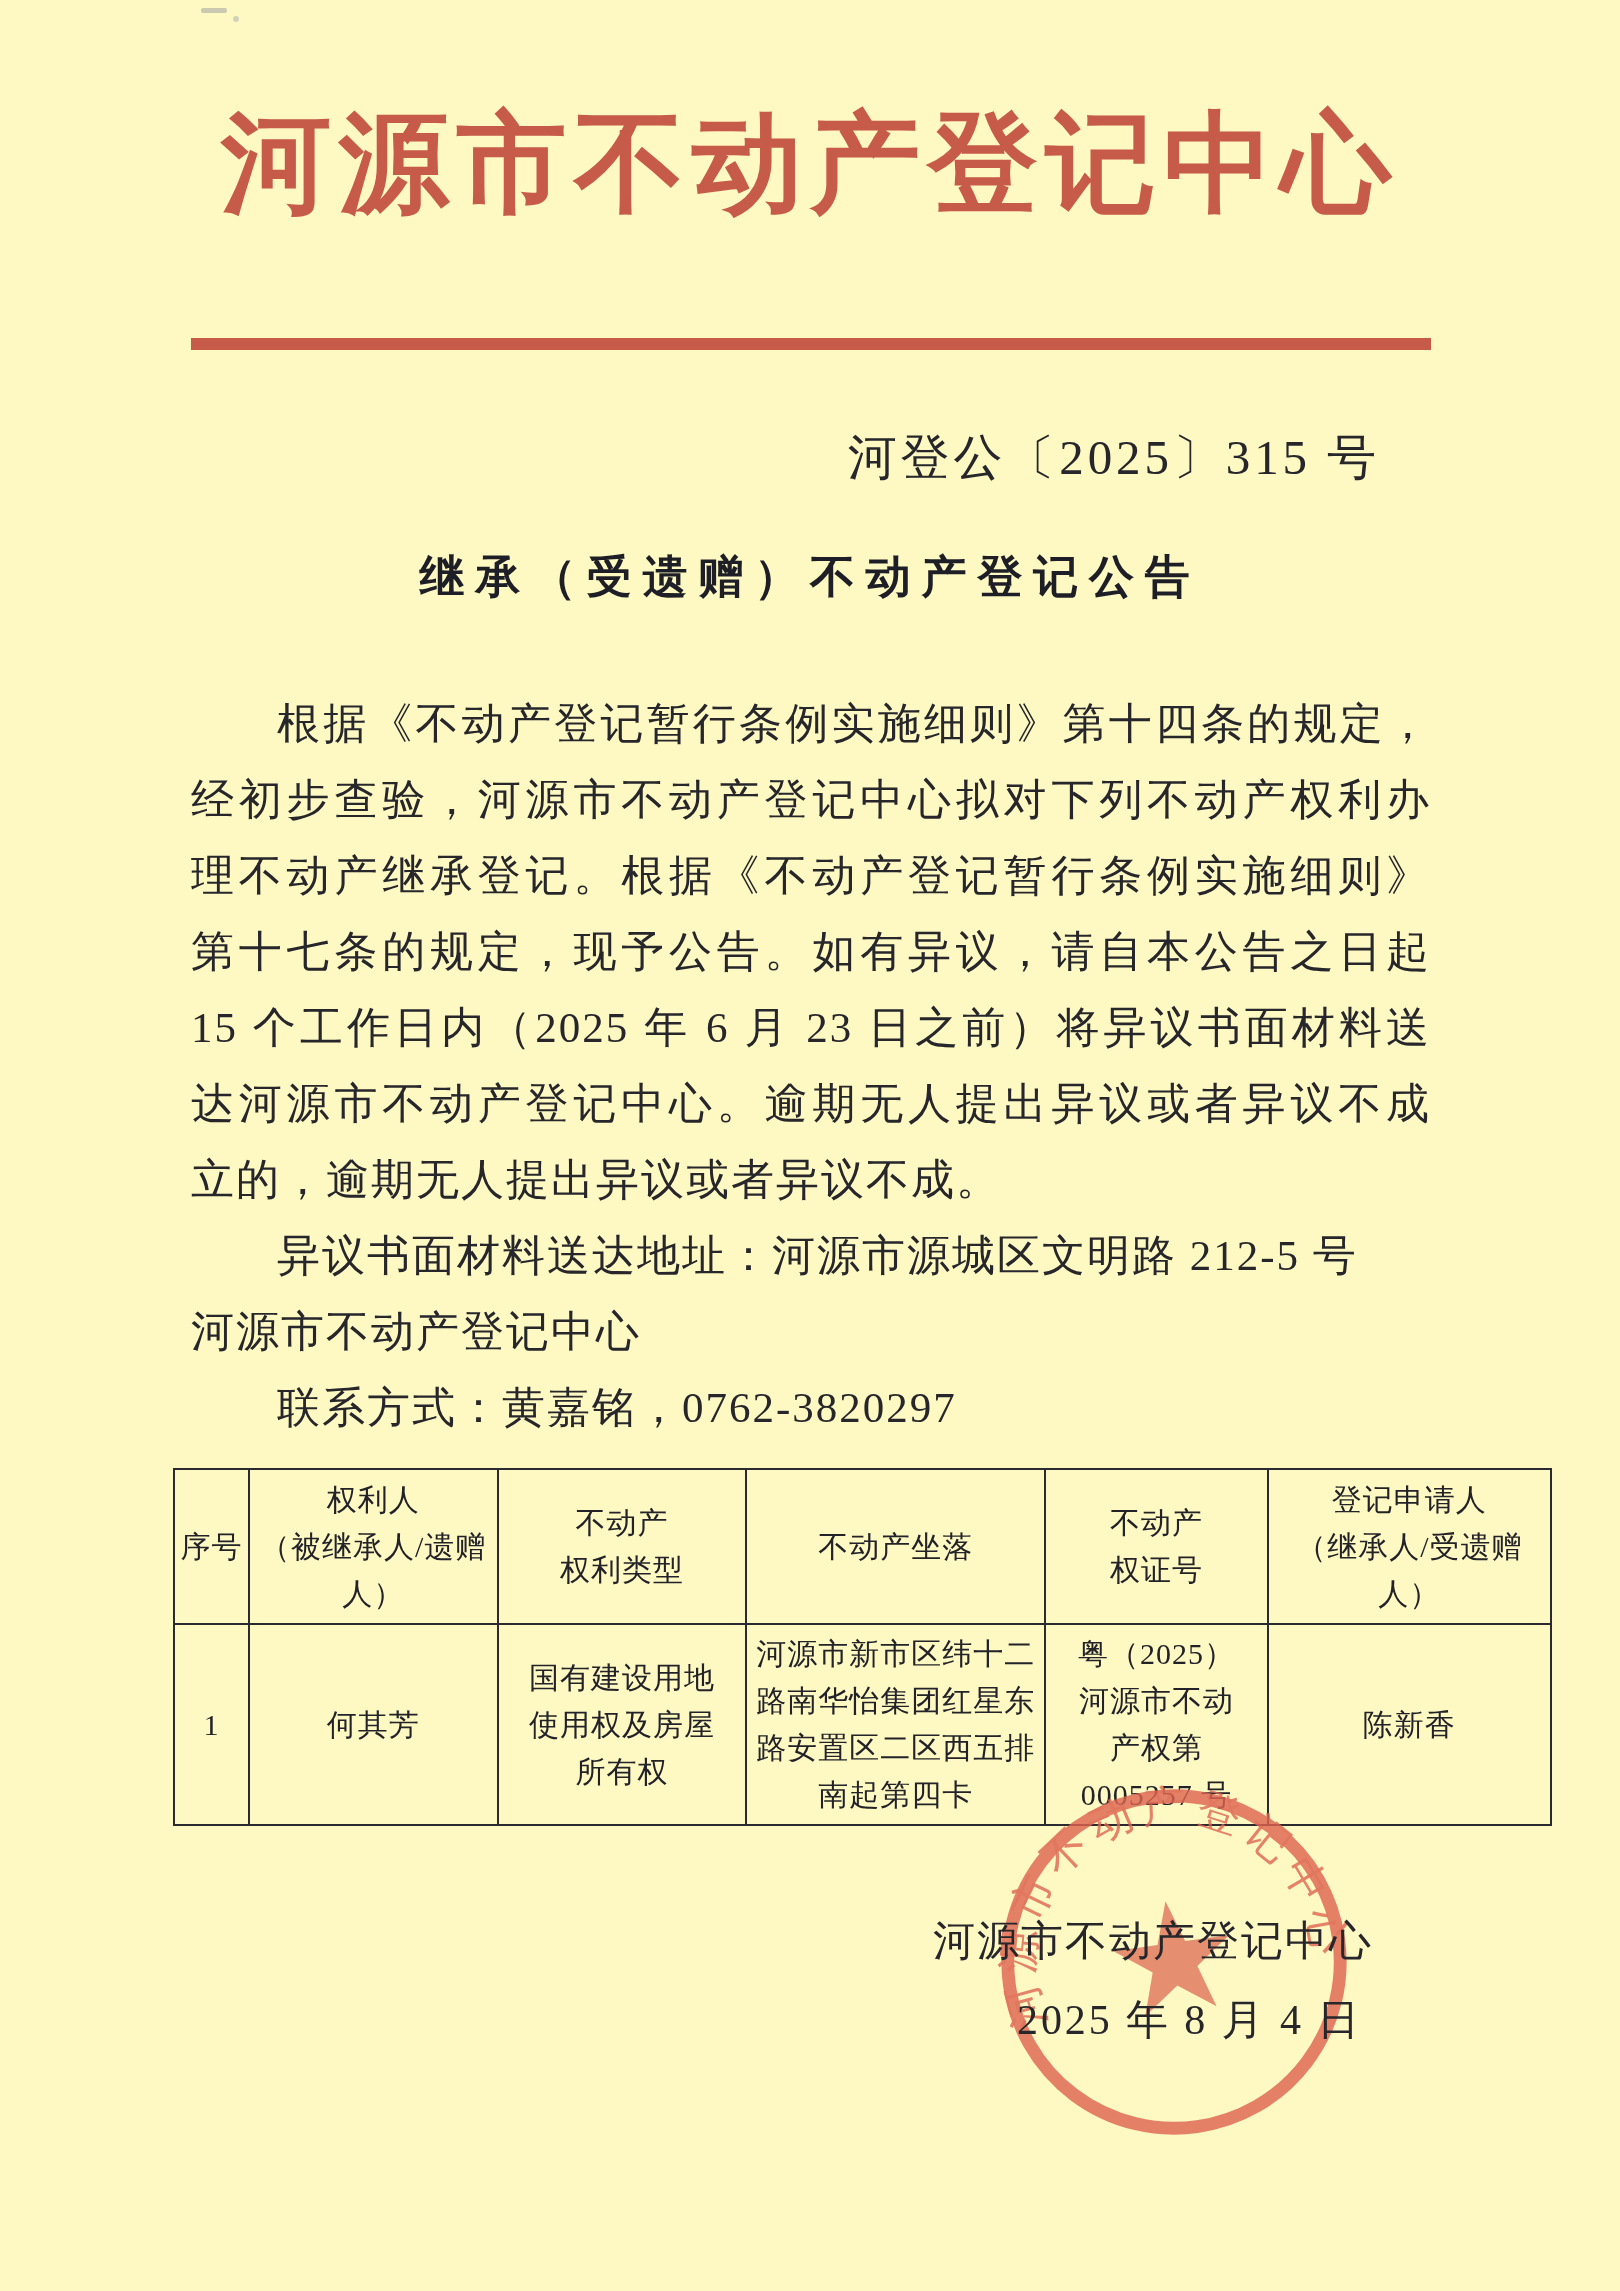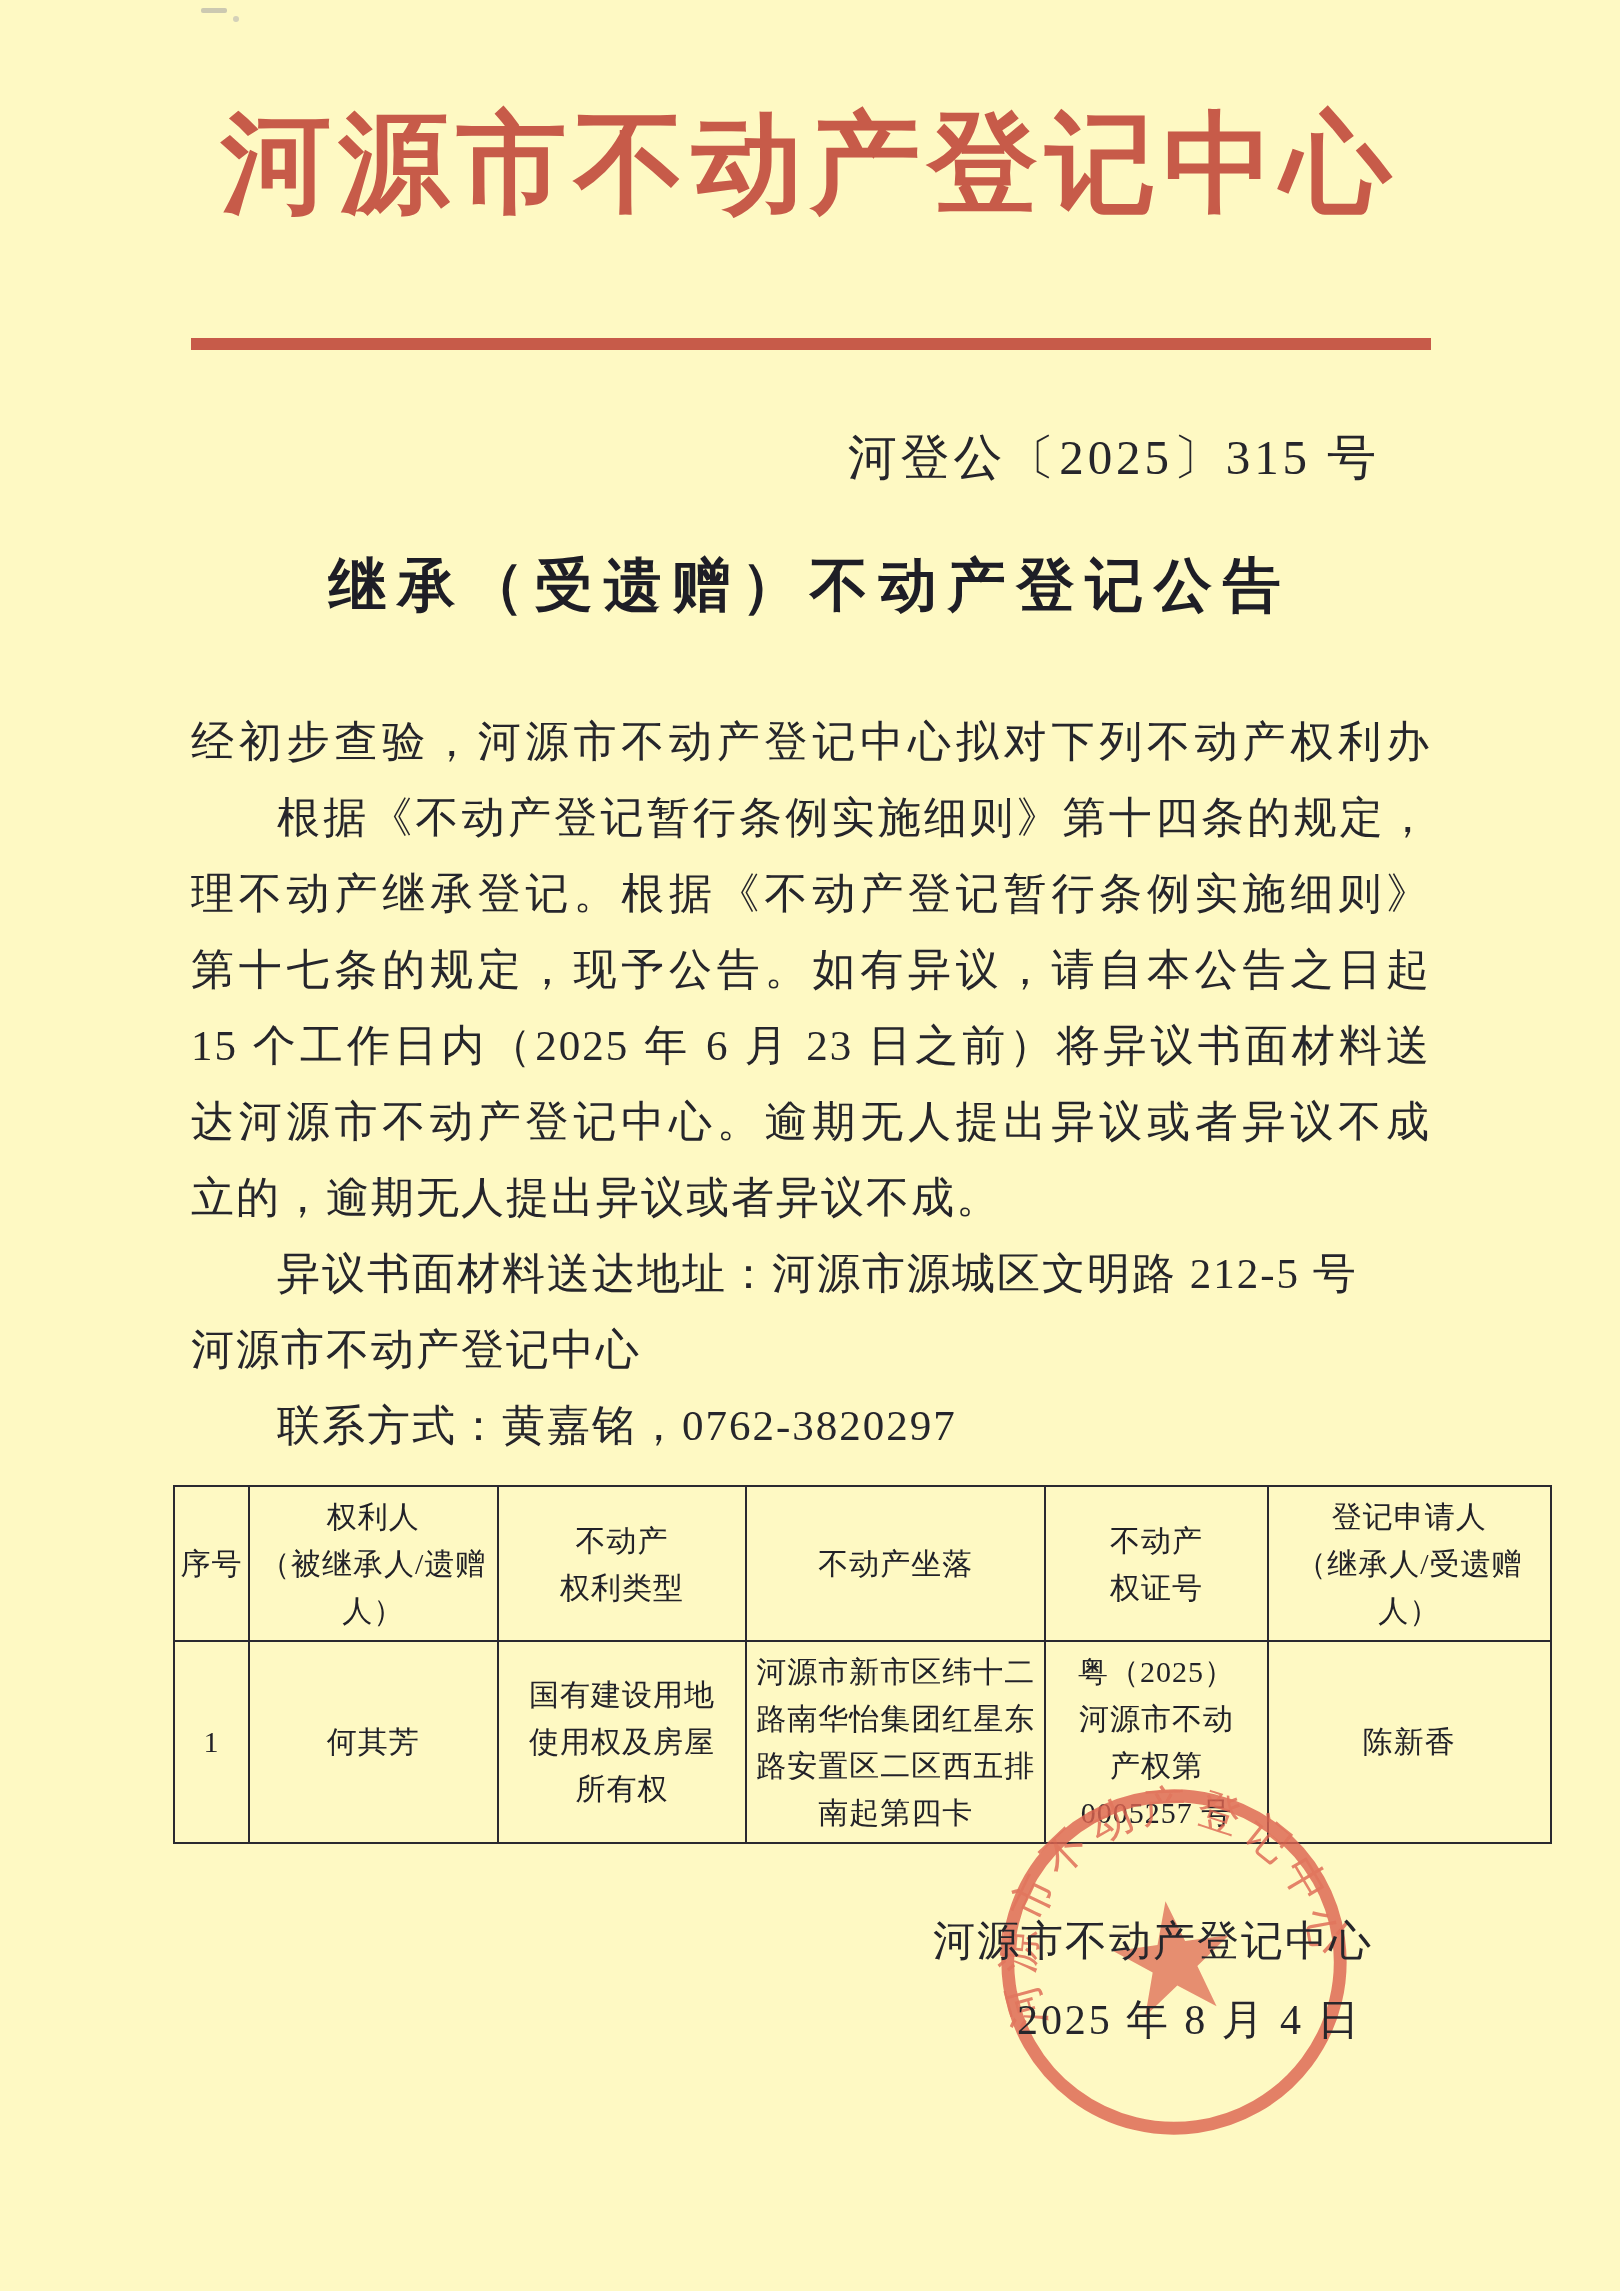--- a/index.html
+++ b/index.html
@@ -40,21 +40,21 @@
     margin:74px 189px 0 191px;
     padding-right:51px;
     text-align:right;
     font-size:49px;
     line-height:1.4;
     letter-spacing:3.9px;
   }
   .notice-title {
     margin-top:55px;
     text-align:center;
-    font-size:58px;
+    font-size:45px;
     font-weight:bold;
     letter-spacing:10.8px;
     line-height:1.35;
     color:#1e1e26;
   }
   .body-text {
     margin:78px 189px 0 191px;
     font-size:43px;
     line-height:76px;
     letter-spacing:2px;
@@ -118,22 +118,22 @@
 
   <div class="letterhead">河源市不动产登记中心</div>
 
   <div class="red-line"></div>
 
   <div class="doc-number">河登公〔2025〕315 号</div>
 
   <div class="notice-title">继承（受遗赠）不动产登记公告</div>
 
   <div class="body-text">
+    <div class="line just indent">根据《不动产登记暂行条例实施细则》第十四条的规定，</div>
     <div class="line just">经初步查验，河源市不动产登记中心拟对下列不动产权利办</div>
-    <div class="line just indent">根据《不动产登记暂行条例实施细则》第十四条的规定，</div>
     <div class="line just">理不动产继承登记。根据《不动产登记暂行条例实施细则》</div>
     <div class="line just">第十七条的规定，现予公告。如有异议，请自本公告之日起</div>
     <div class="line just">15 个工作日内（2025 年 6 月 23 日之前）将异议书面材料送</div>
     <div class="line just">达河源市不动产登记中心。逾期无人提出异议或者异议不成</div>
     <div class="line">立的，逾期无人提出异议或者异议不成。</div>
     <div class="line indent">异议书面材料送达地址：河源市源城区文明路 212-5 号</div>
     <div class="line">河源市不动产登记中心</div>
     <div class="line indent">联系方式：黄嘉铭，0762-3820297</div>
   </div>
 

